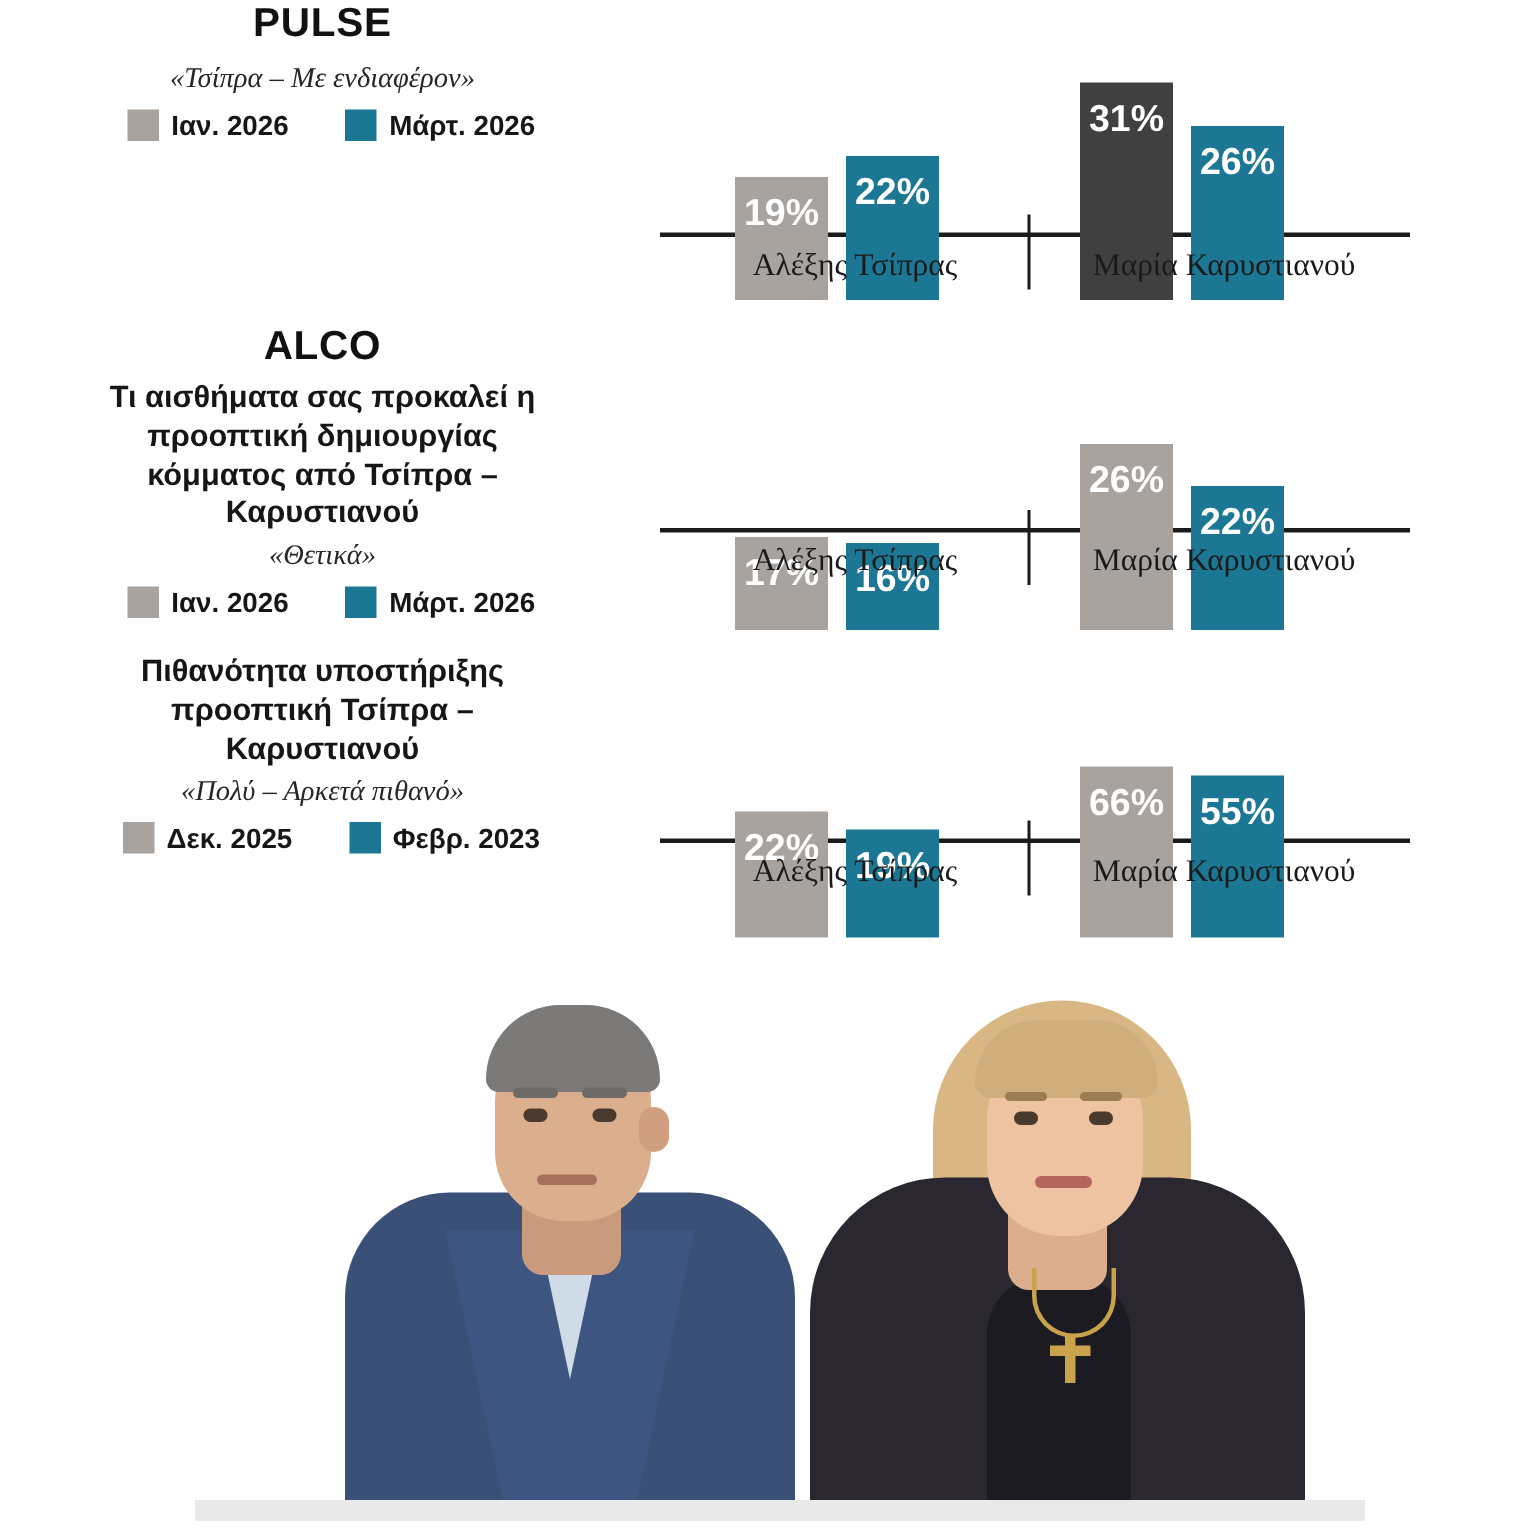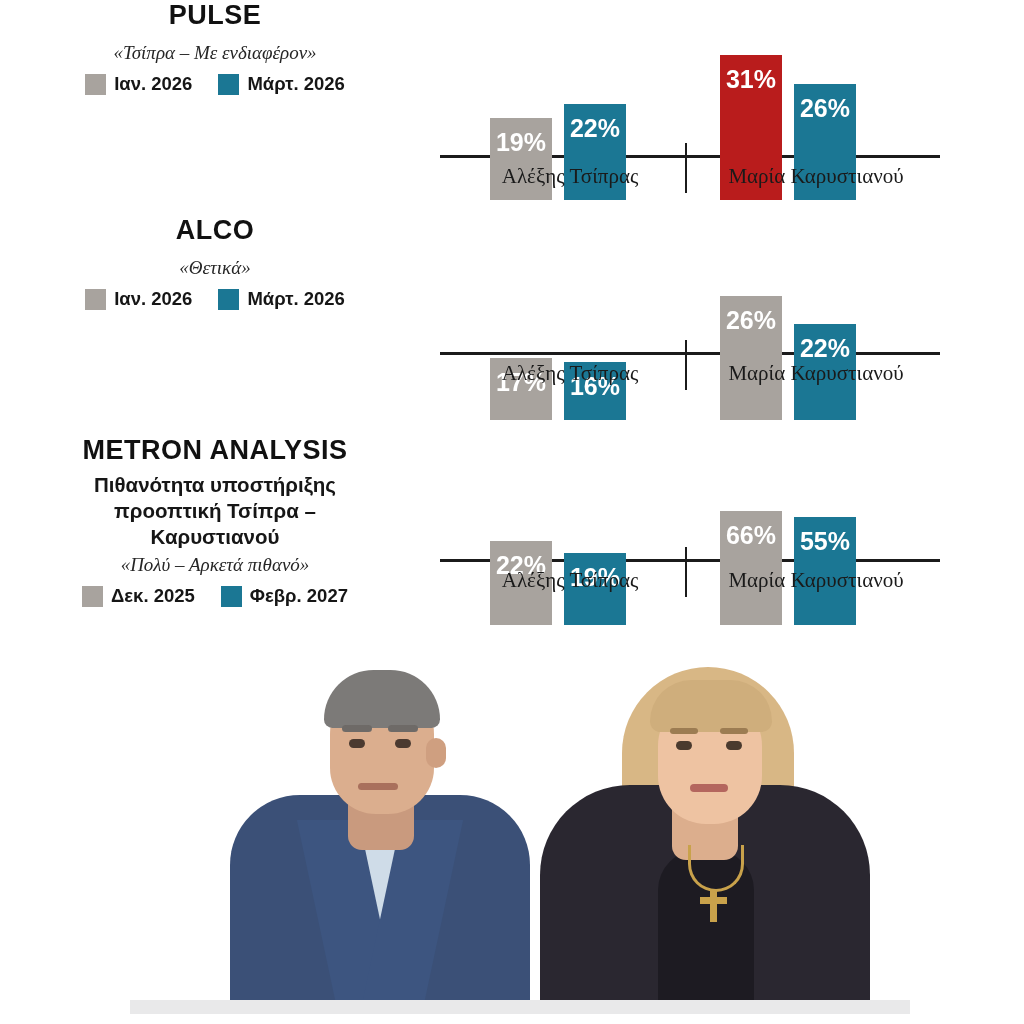--- a/index.html
+++ b/index.html
@@ -60,22 +60,23 @@
 
   .legend {
     display: flex;
     align-items: center;
     justify-content: center;
     gap: 26px;
     margin-top: 9px;
   }
   .legend-item {
     display: flex;
-    align-items: flex-end;
+    align-items: flex-start;
     gap: 8px;
+    margin-left: 12px;
   }
   .swatch {
     width: 21px;
     height: 21px;
     display: inline-block;
   }
   .legend-label {
     font-size: 18.5px;
     font-weight: bold;
     color: #161616;
@@ -312,39 +313,40 @@
           <div class="val">19%</div>
         </div>
       </div>
       <div class="bar" style="left:124px; height:155px;">
         <div class="fill" style="height:96px; background:#1b7794;">
           <div class="val">22%</div>
         </div>
       </div>
 
       <div class="bar" style="left:280px; height:155px;">
-        <div class="fill" style="height:145px; background:#b91c1c;">
+        <div class="fill" style="height:145px; background:#404040;">
           <div class="val">31%</div>
         </div>
       </div>
       <div class="bar" style="left:354px; height:155px;">
         <div class="fill" style="height:116px; background:#1b7794;">
           <div class="val">26%</div>
         </div>
       </div>
 
       <div class="grp-label" style="left:20px; top:164px; width:220px;">Αλέξης Τσίπρας</div>
       <div class="grp-label" style="left:252px; top:164px; width:248px;">Μαρία Καρυστιανού</div>
     </div>
   </div>
 </div>
 
 <div class="panel" style="top:215px; height:205px;">
   <div class="panel-left">
     <div class="pollster">ALCO</div>
+    <div class="question">Τι αισθήματα σας προκαλεί η προοπτική δημιουργίας κόμματος από Τσίπρα – Καρυστιανού</div>
     <div class="subq">«Θετικά»</div>
     <div class="legend">
       <div class="legend-item">
         <span class="swatch" style="background:#a8a39e"></span>
         <span class="legend-label">Ιαν. 2026</span>
       </div>
       <div class="legend-item">
         <span class="swatch" style="background:#1b7794"></span>
         <span class="legend-label">Μάρτ. 2026</span>
       </div>
@@ -379,31 +381,30 @@
       </div>
 
       <div class="grp-label" style="left:20px; top:146px; width:220px;">Αλέξης Τσίπρας</div>
       <div class="grp-label" style="left:252px; top:146px; width:248px;">Μαρία Καρυστιανού</div>
     </div>
   </div>
 </div>
 
 <div class="panel" style="top:435px; height:190px;">
   <div class="panel-left">
-    <div class="pollster">METRON ANALYSIS</div>
     <div class="question">Πιθανότητα υποστήριξης προοπτική Τσίπρα – Καρυστιανού</div>
     <div class="subq">«Πολύ – Αρκετά πιθανό»</div>
     <div class="legend">
       <div class="legend-item">
         <span class="swatch" style="background:#a8a39e"></span>
         <span class="legend-label">Δεκ. 2025</span>
       </div>
       <div class="legend-item">
         <span class="swatch" style="background:#1b7794"></span>
-        <span class="legend-label">Φεβρ. 2027</span>
+        <span class="legend-label">Φεβρ. 2023</span>
       </div>
     </div>
   </div>
 
   <div class="panel-right">
     <div class="chart">
       <div class="axis" style="top:124px;"></div>
       <div class="divider" style="left:245px; top:112px; height:50px;"></div>
 
       <div class="bar" style="left:50px; height:124px;">

